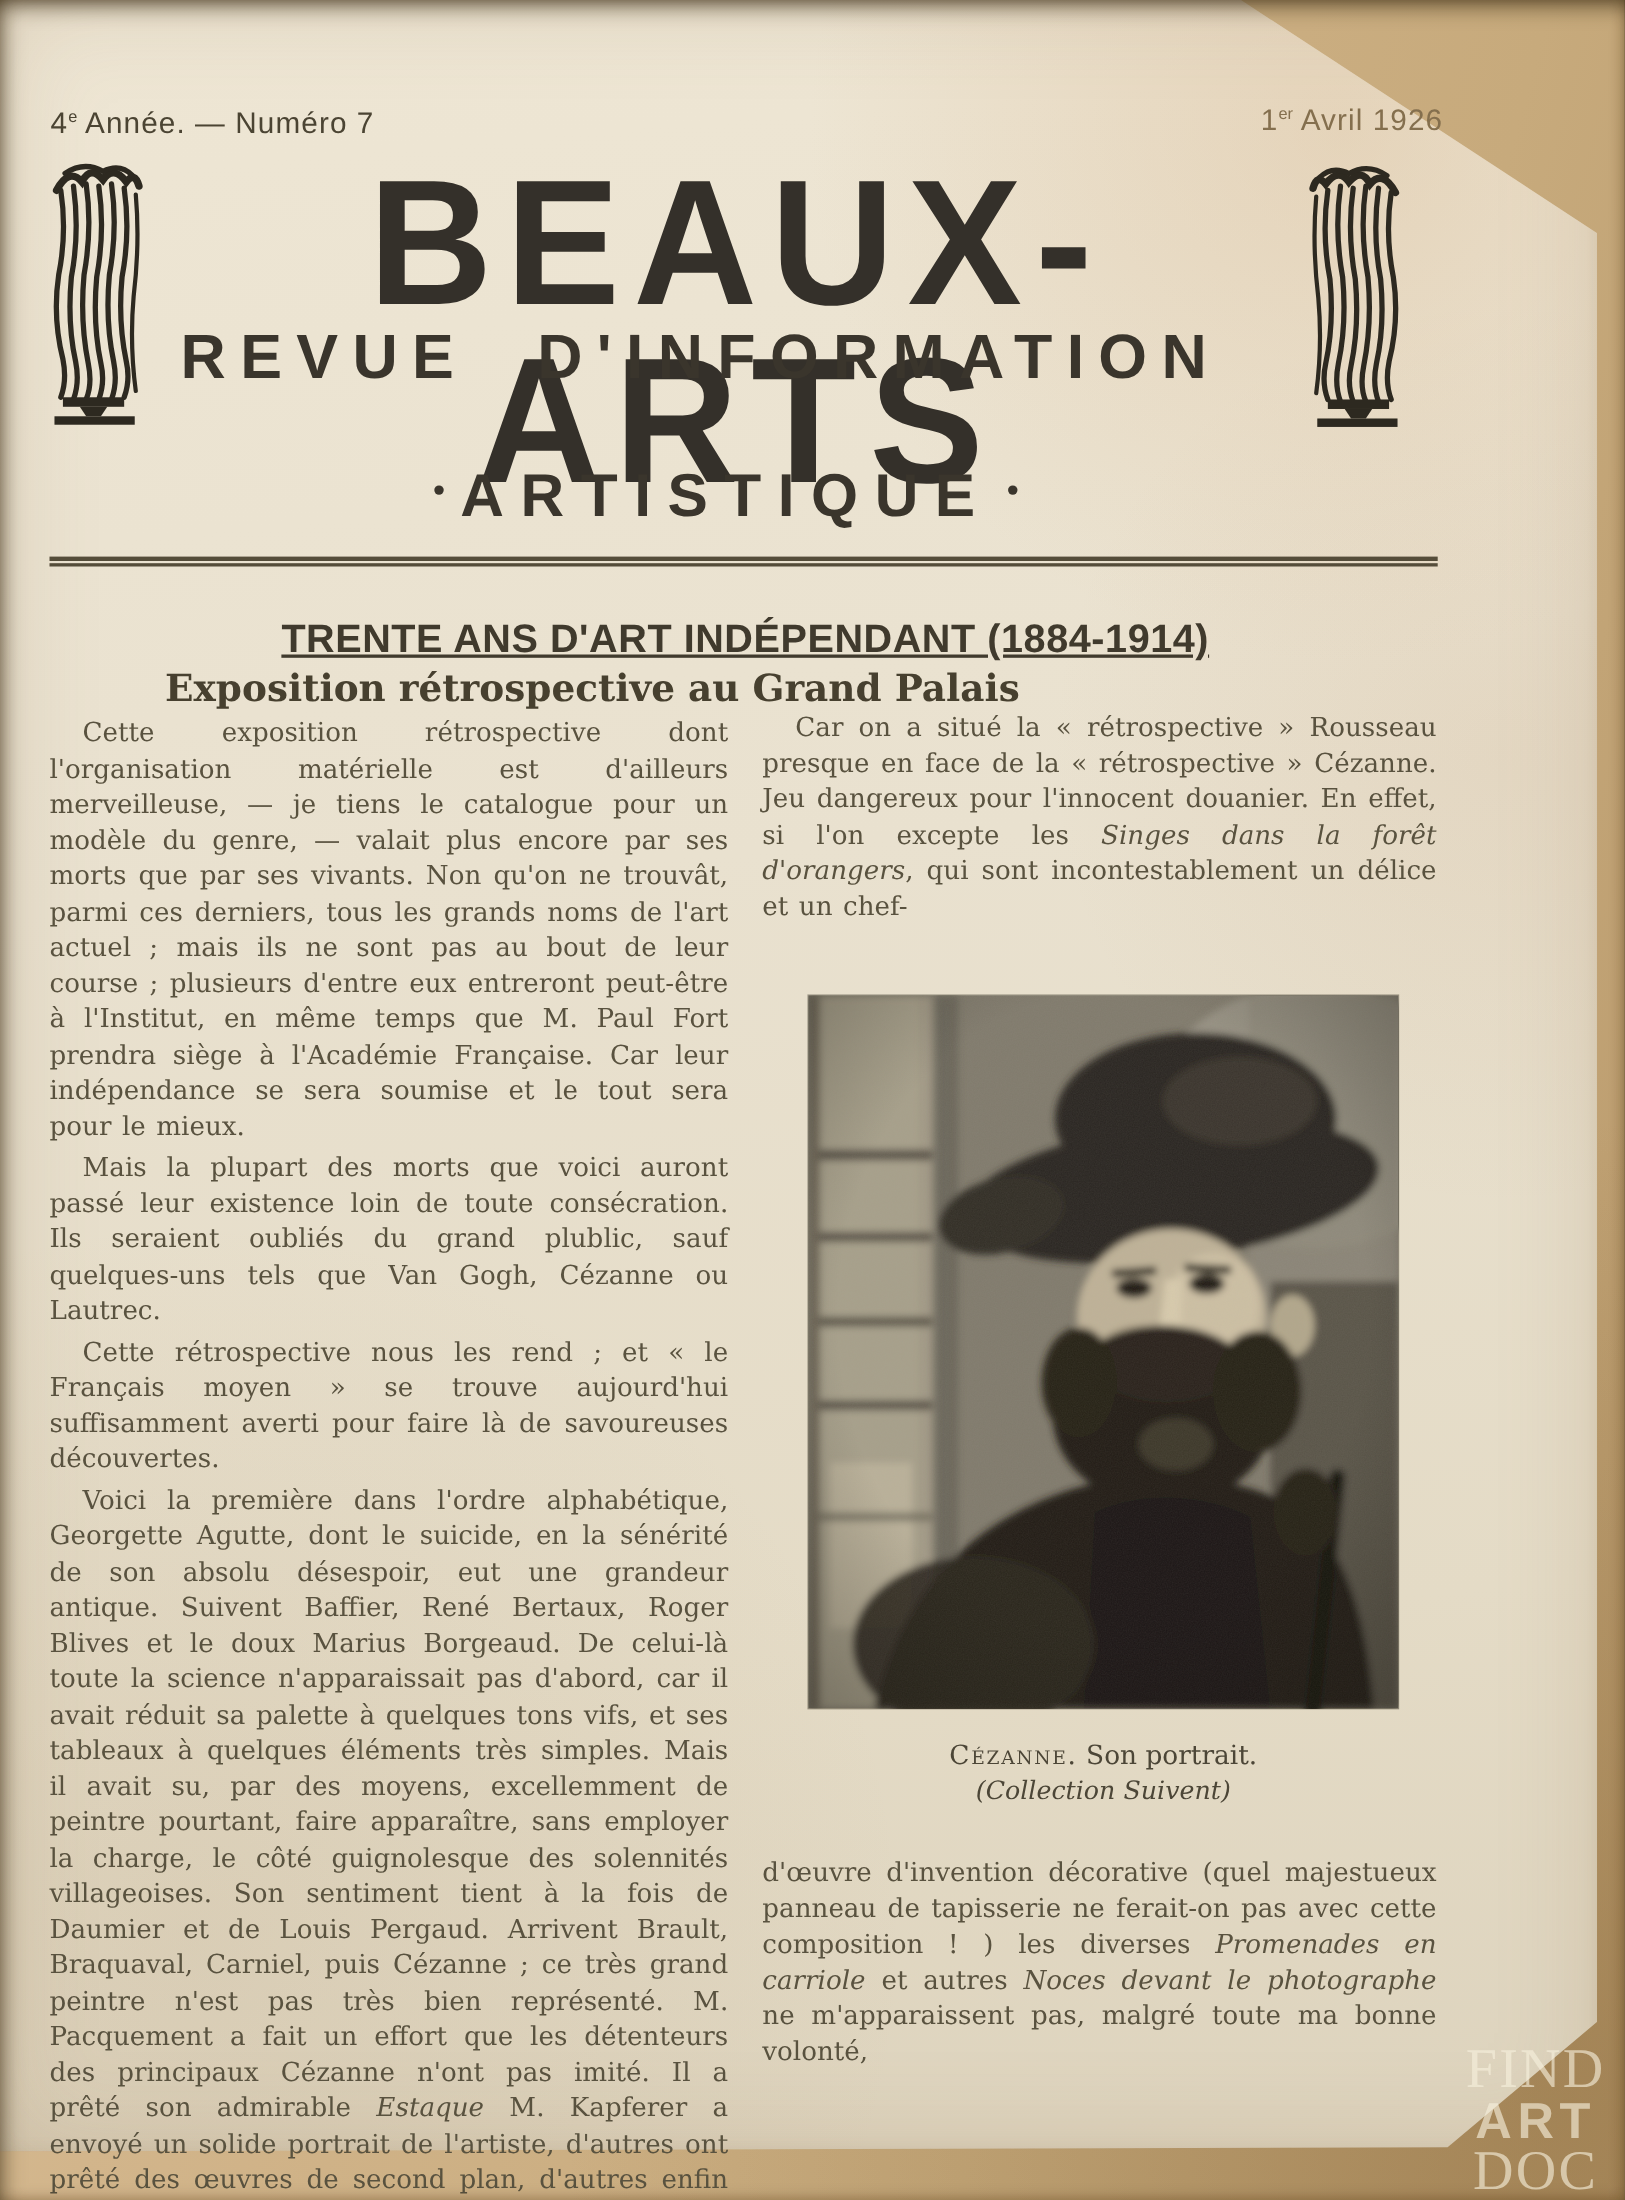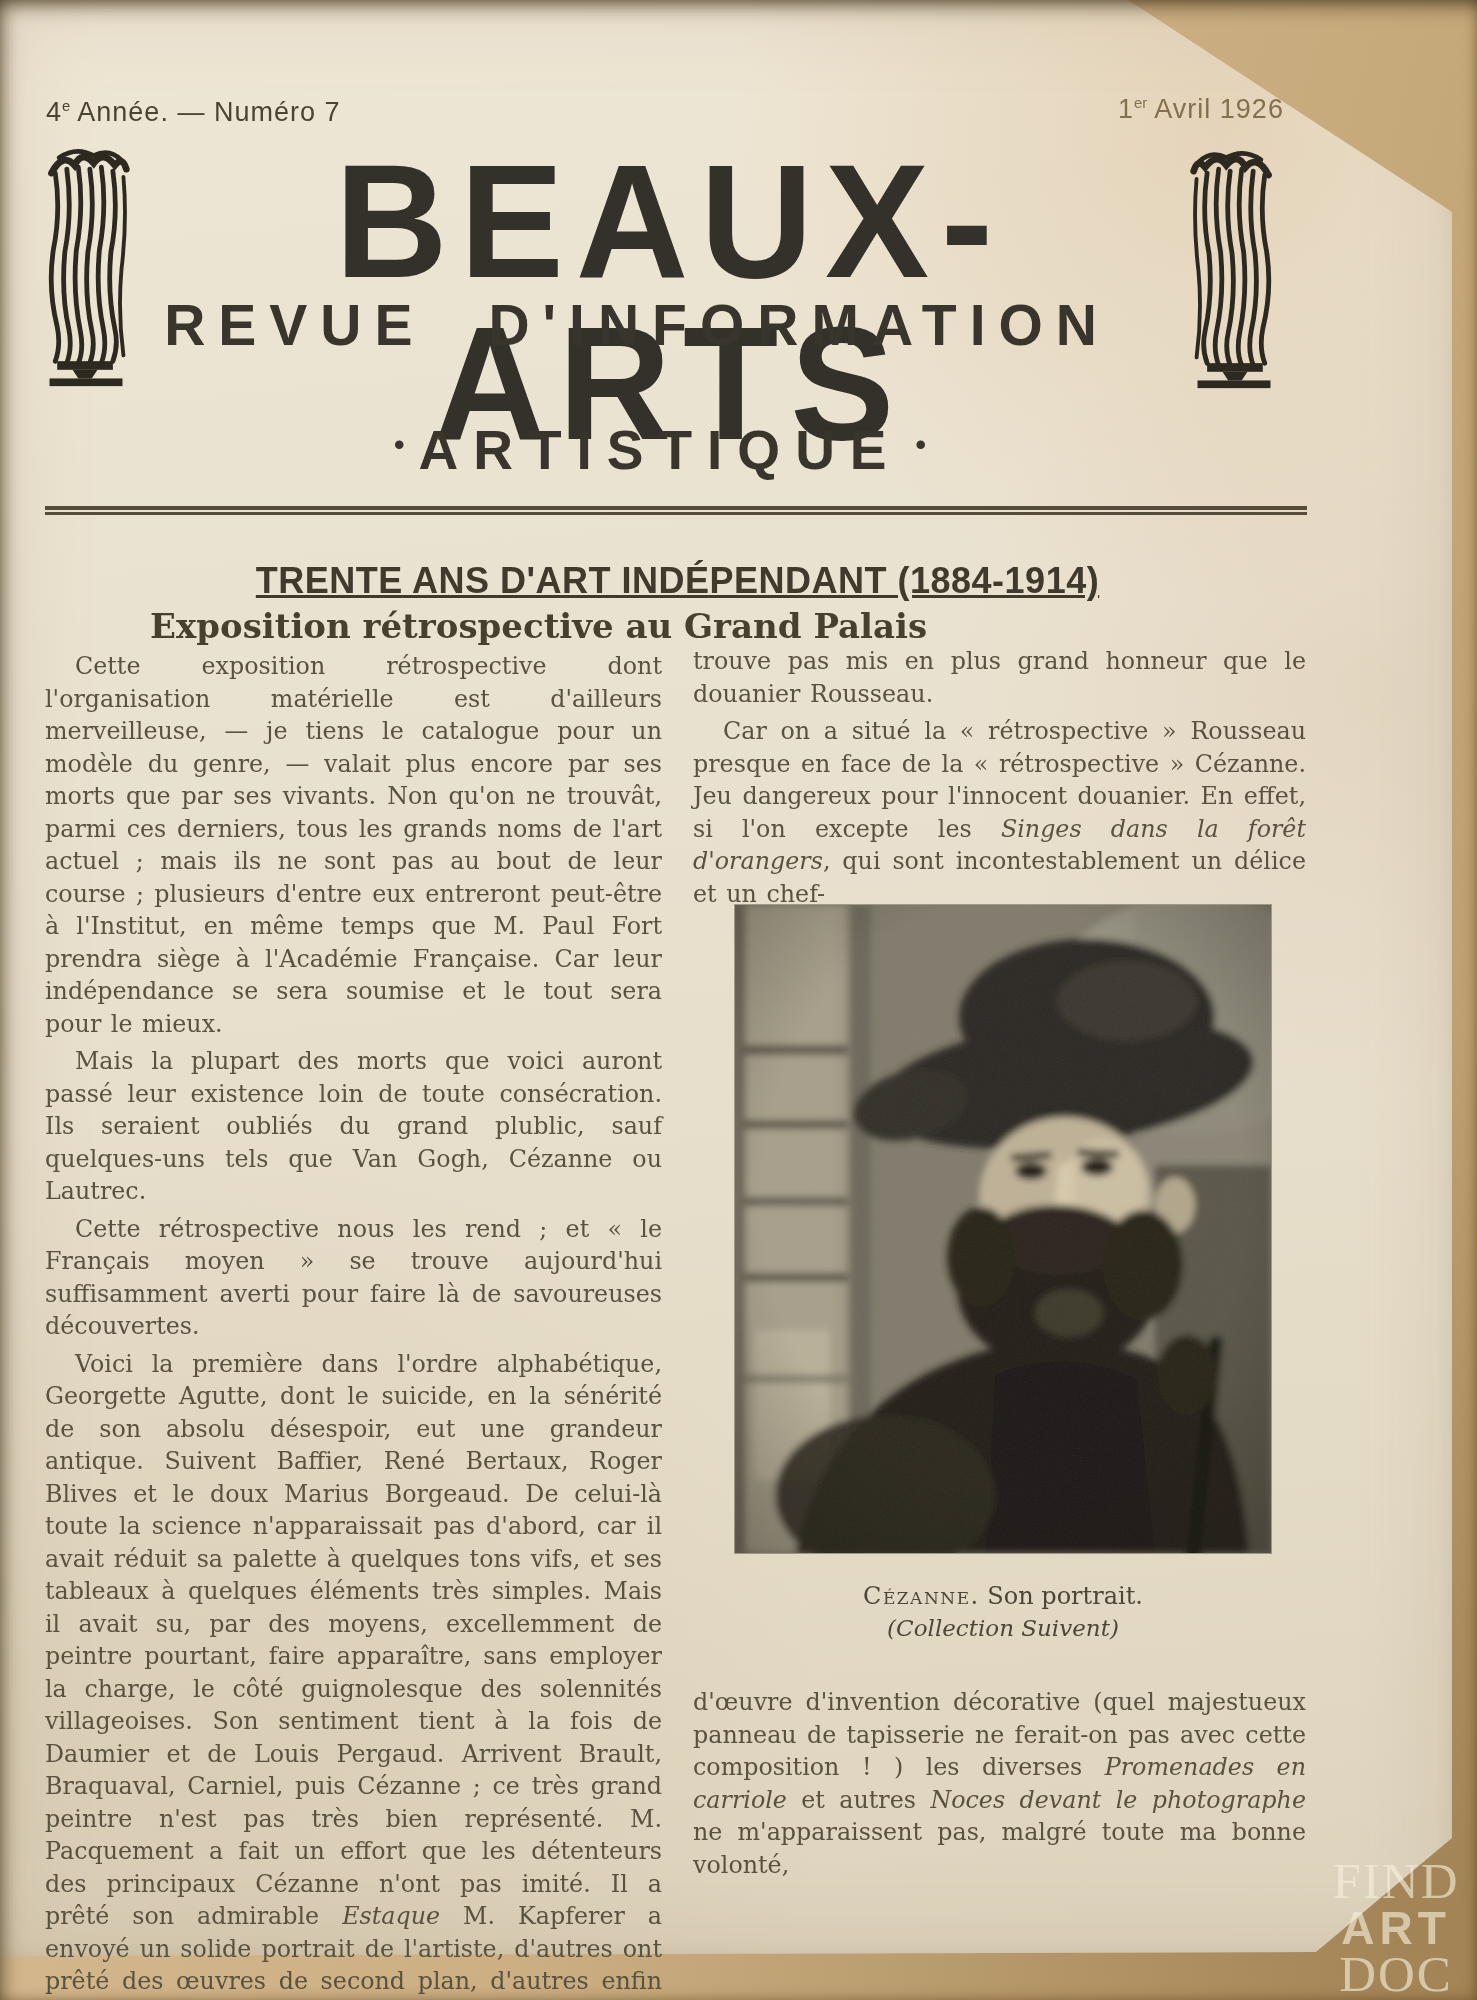--- a/index.html
+++ b/index.html
@@ -25,21 +25,21 @@
   .edge-shade{position:absolute;inset:0;pointer-events:none;z-index:9;
     box-shadow:inset 0 14px 20px -10px rgba(55,42,18,.75),
                inset 14px 0 20px -12px rgba(55,42,18,.55),
                inset -8px 0 14px -8px rgba(90,60,25,.35),
                inset 0 -8px 14px -8px rgba(90,60,25,.35);}
   .content{position:absolute;inset:0;z-index:2;color:#56503f;padding-left:44px;}
 
   
   .issue{position:absolute;left:46px;top:97px;font-family:"Liberation Sans",sans-serif;
     font-size:27px;letter-spacing:1px;color:#4b4433;}
-  .date{position:absolute;left:1090px;top:94px;width:222px;text-align:center;
+  .date{position:absolute;left:1090px;top:94px;width:222px;text-align:right;
     font-family:"Liberation Sans",sans-serif;font-size:27px;letter-spacing:1px;color:#846f4e;}
   .sup{font-size:0.55em;vertical-align:super;letter-spacing:0;}
 
   
   .mast-title{position:absolute;left:140px;top:146px;width:1060px;text-align:center;
     font-family:"Liberation Sans",sans-serif;font-weight:700;font-size:156px;line-height:1;
     letter-spacing:12px;color:#34302a;transform:scale(1,1.04);}
   .mast-sub1{position:absolute;left:150px;top:294px;width:960px;text-align:right;
     font-family:"Liberation Sans",sans-serif;font-weight:700;font-size:57px;line-height:1.1;
     letter-spacing:13px;word-spacing:34px;color:#3a352c;}
@@ -144,21 +144,20 @@
     <div class="art-title">TRENTE ANS D'ART INDÉPENDANT (1884-1914)</div>
     <div class="art-sub">Exposition rétrospective au Grand Palais</div>
 
     <div class="col col-left" id="col-left">
         <p class="para"><span>Cette exposition rétrospective dont l'organisation matérielle est d'ailleurs merveilleuse, — je tiens le catalogue pour un modèle du genre, — valait plus encore par ses morts que par ses vivants. Non qu'on ne trouvât, parmi ces derniers, tous les grands noms de l'art actuel ; mais ils ne sont pas au bout de leur course ; plusieurs d'entre eux entreront peut-être à l'Institut, en même temps que M. Paul Fort prendra siège à l'Académie Française. Car leur indépendance se sera soumise et le tout sera pour le mieux.</span></p>
         <p class="para"><span>Mais la plupart des morts que voici auront passé leur existence loin de toute consécration. Ils seraient oubliés du grand plublic, sauf quelques-uns tels que Van Gogh, Cézanne ou Lautrec.</span></p>
         <p class="para"><span>Cette rétrospective nous les rend ; et « le Français moyen » se trouve aujourd'hui suffisamment averti pour faire là de savoureuses découvertes.</span></p>
         <p class="para"><span>Voici la première dans l'ordre alphabétique, Georgette Agutte, dont le suicide, en la sénérité de son absolu désespoir, eut une grandeur antique. Suivent Baffier, René Bertaux, Roger Blives et le doux Marius Borgeaud. De celui-là toute la science n'apparaissait pas d'abord, car il avait réduit sa palette à quelques tons vifs, et ses tableaux à quelques éléments très simples. Mais il avait su, par des moyens, excellemment de peintre pourtant, faire apparaître, sans employer la charge, le côté guignolesque des solennités villageoises. Son sentiment tient à la fois de Daumier et de Louis Pergaud. Arrivent Brault, Braquaval, Carniel, puis Cézanne ; ce très grand peintre n'est pas très bien représenté. M. Pacquement a fait un effort que les détenteurs des principaux Cézanne n'ont pas imité. Il a prêté son admirable </span><span class="it">Estaque</span><span> M. Kapferer a envoyé un solide portrait de l'artiste, d'autres ont prêté des œuvres de second plan, d'autres enfin rien du tout. Si bien que Cézanne, père de presque toute la peinture actuelle, ne se</span></p>
       </div>
     <div class="col col-right-top" id="col-right-top">
-        <p class="para noindent"><span>trouve pas mis en plus grand honneur que le douanier Rousseau.</span></p>
         <p class="para"><span>Car on a situé la « rétrospective » Rousseau presque en face de la « rétrospective » Cézanne. Jeu dangereux pour l'innocent douanier. En effet, si l'on excepte les </span><span class="it">Singes dans la forêt d'orangers</span><span>, qui sont incontestablement un délice et un chef-</span></p>
       </div>
 
     <figure class="photo">
       <svg viewBox="0 0 536 648" preserveAspectRatio="none" aria-hidden="true">
         <defs>
           <filter id="soft" x="-10%" y="-10%" width="120%" height="120%">
               <feGaussianBlur stdDeviation="3.5"></feGaussianBlur>
             </filter>
           <filter id="grain">

